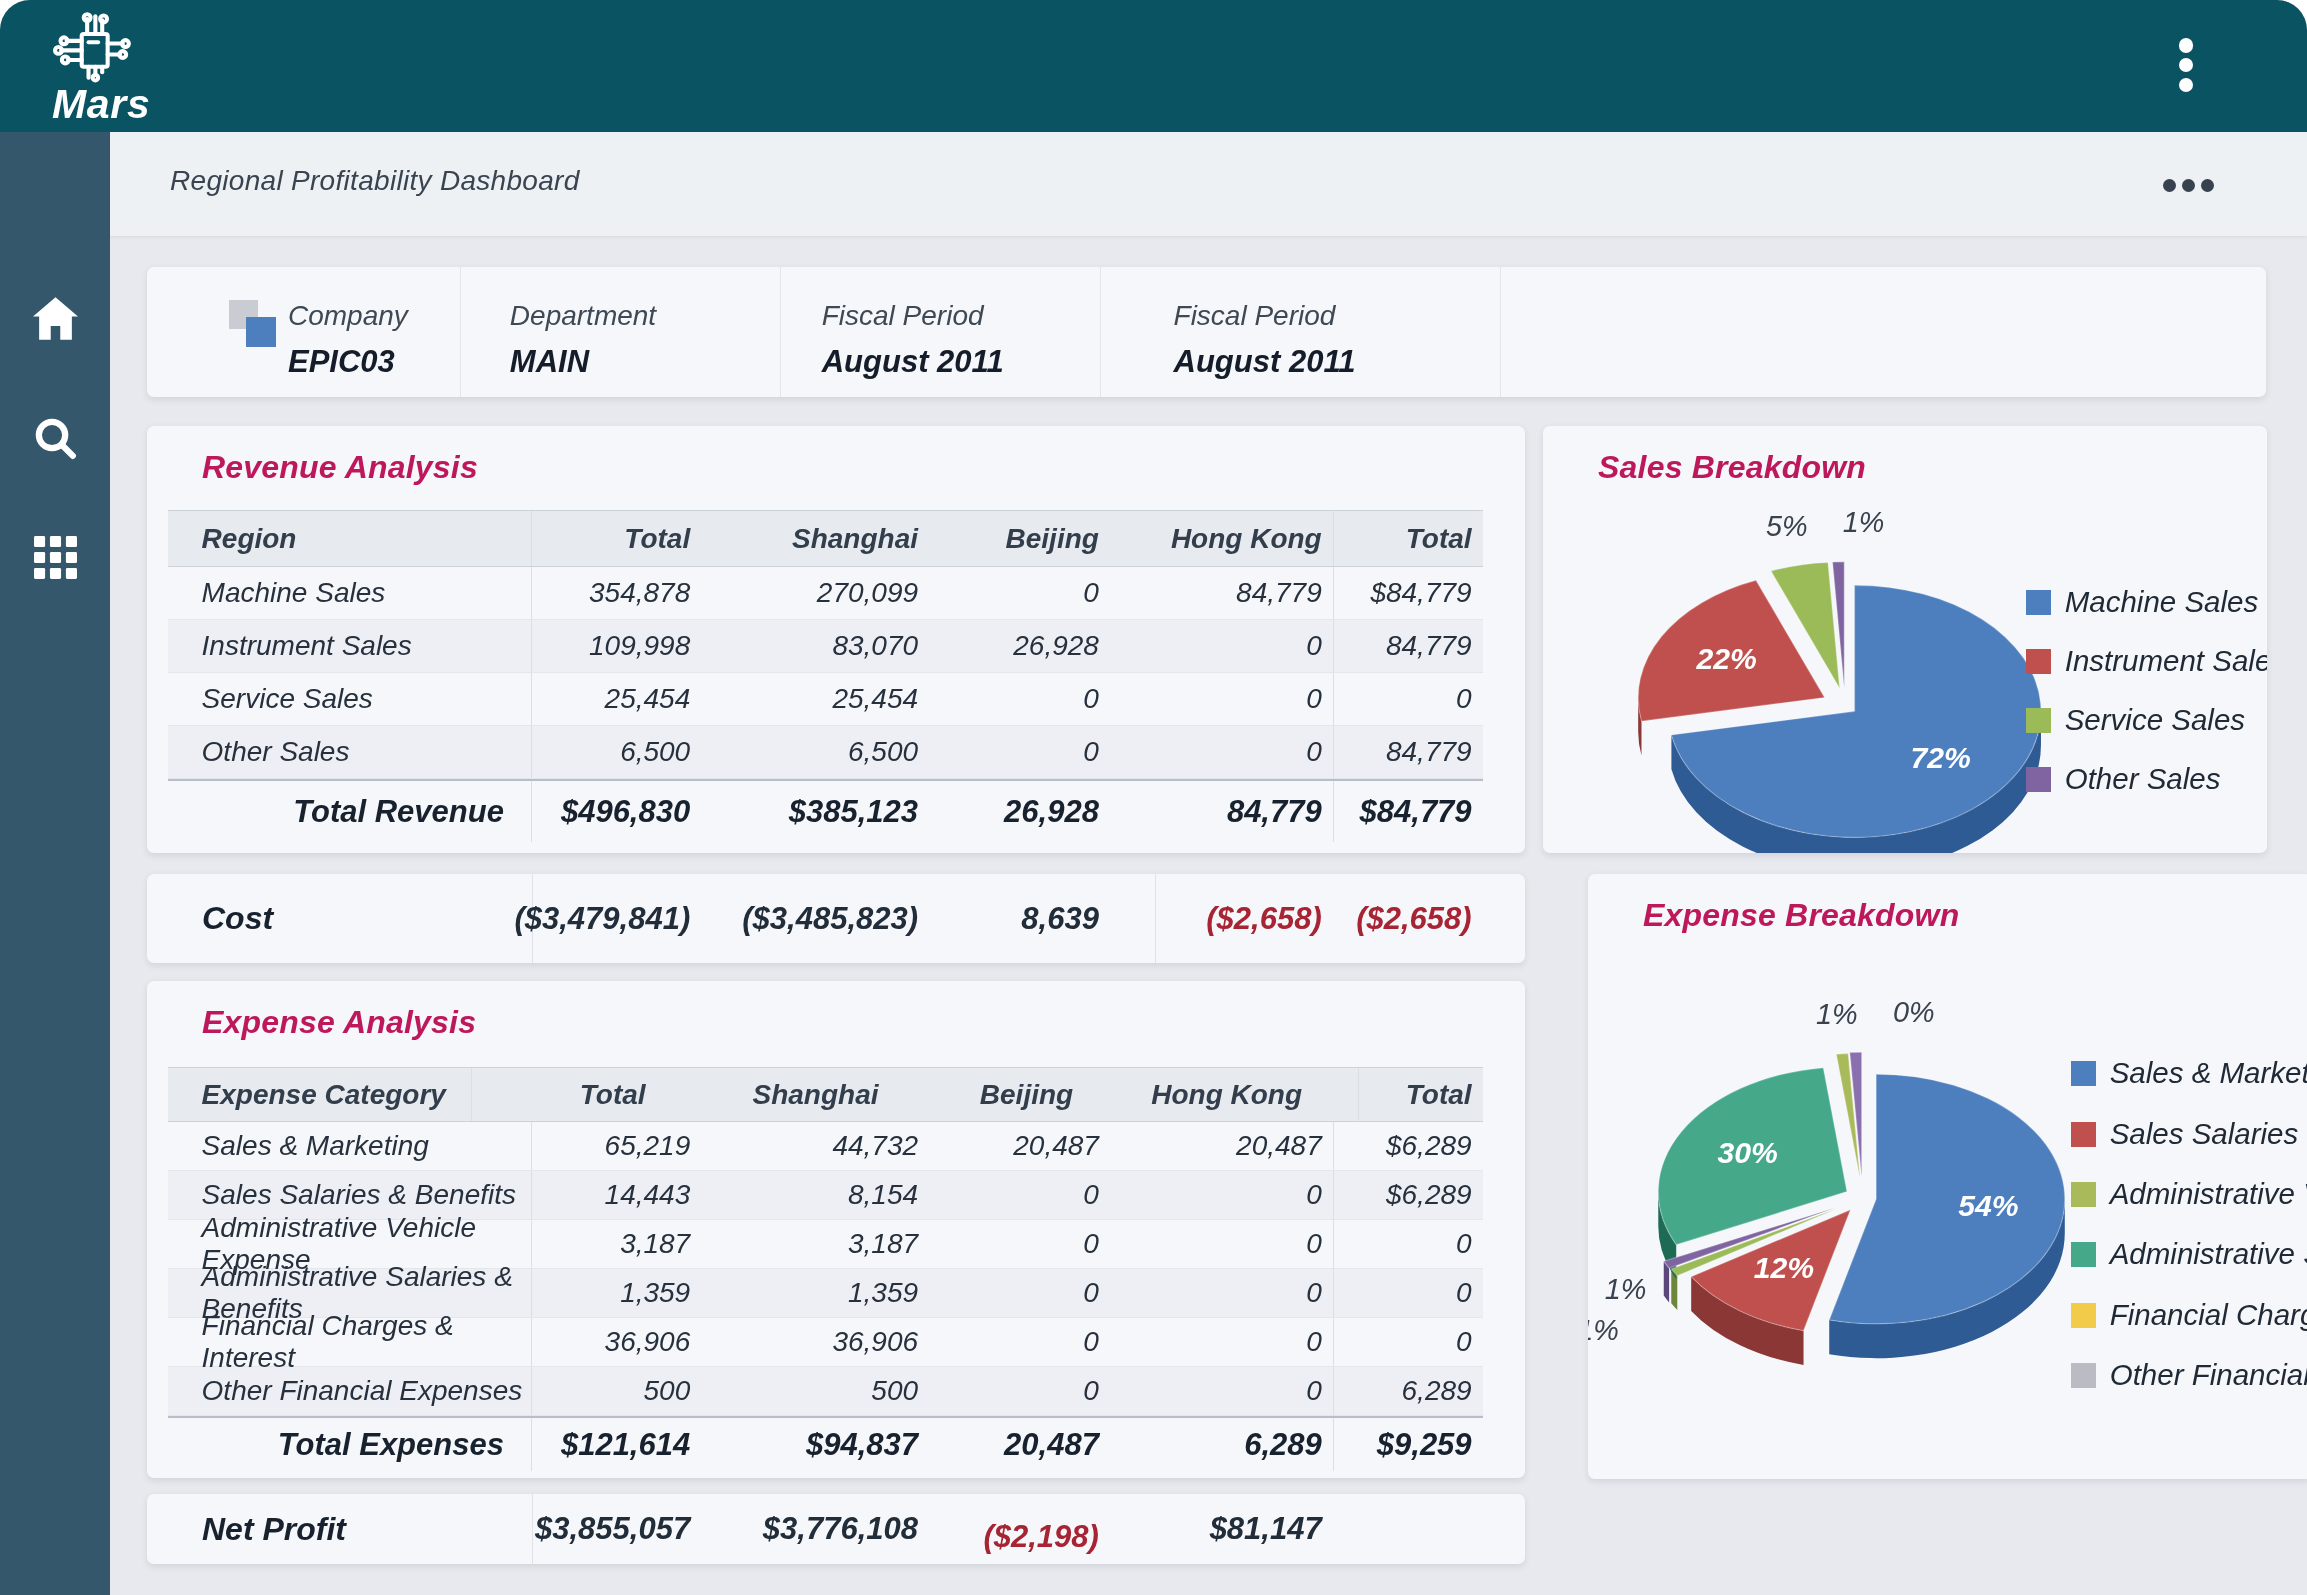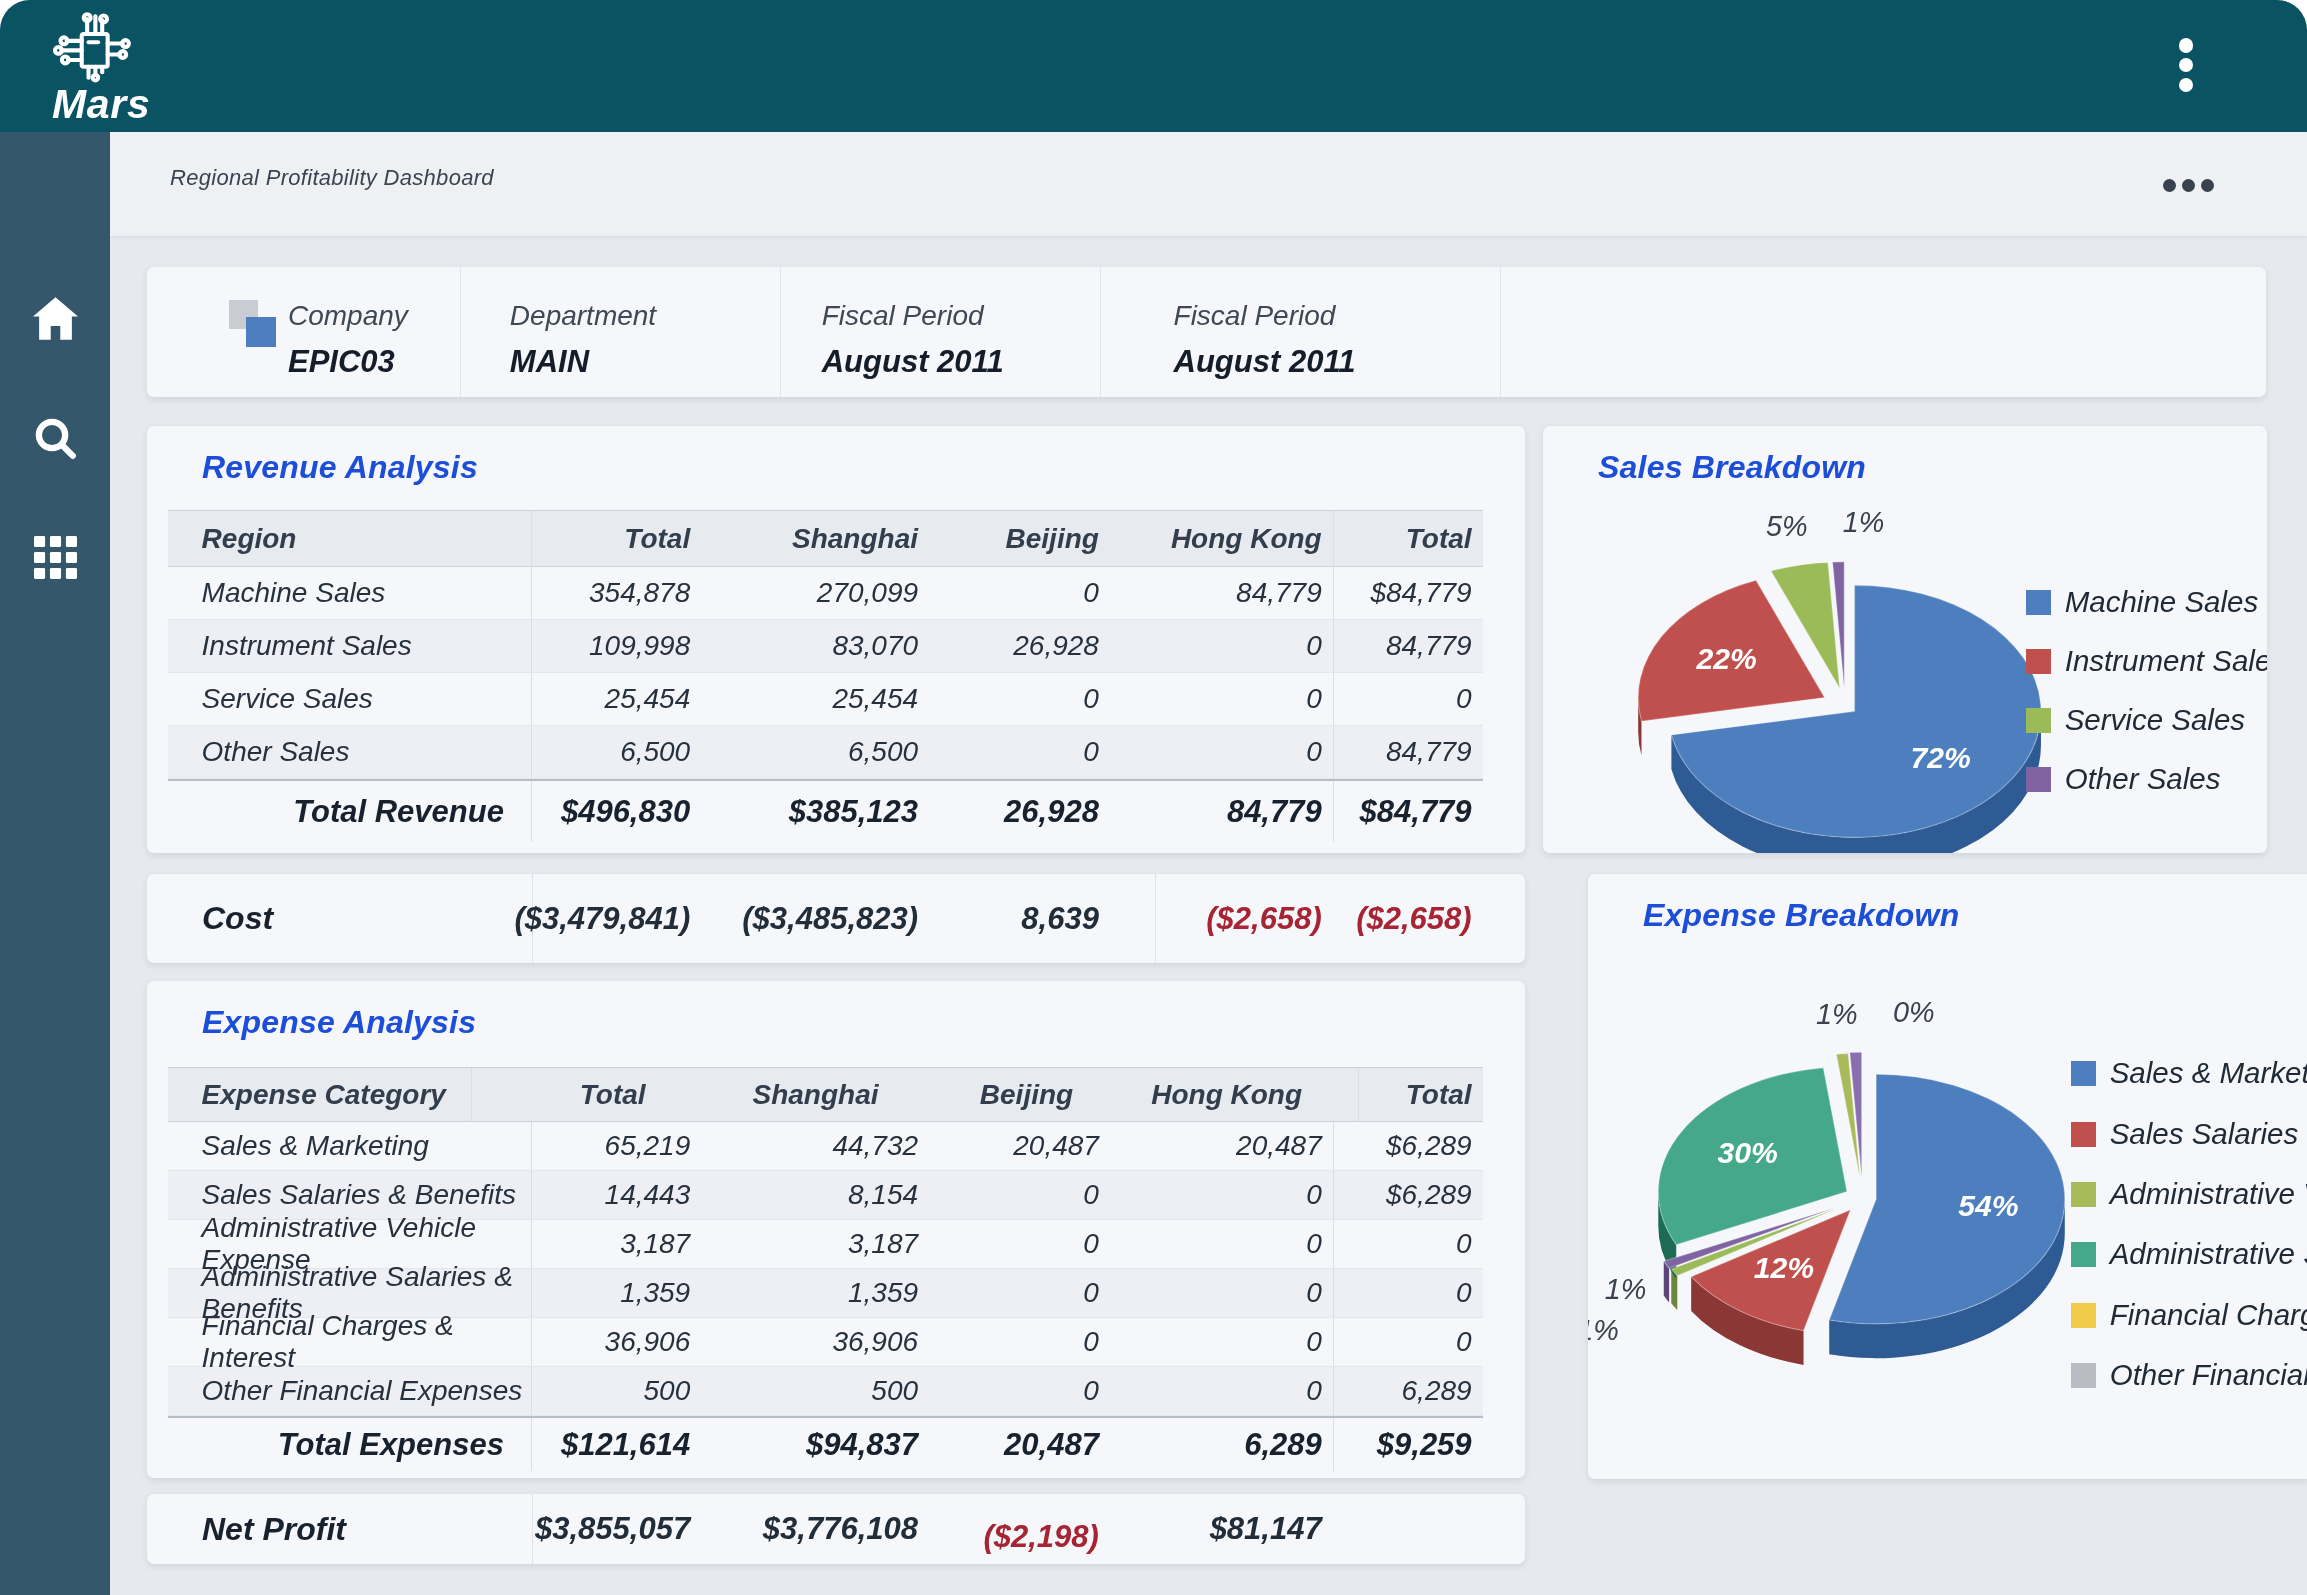--- a/index.html
+++ b/index.html
@@ -17,21 +17,21 @@
   .kebab i:nth-child(1){top:8.2px} .kebab i:nth-child(2){top:28px} .kebab i:nth-child(3){top:48px}
 
   
   .sidebar { position:absolute; left:0; top:132px; width:110px; bottom:0; background:#35576C; }
   .side-icon { position:absolute; left:0; width:110px; height:82px; display:flex; align-items:center; justify-content:center; cursor:pointer; color:#fff; }
   .side-icon.home { top:145px; } .side-icon.search { top:265px; } .side-icon.grid { top:384px; }
 
   
   .main { position:absolute; left:110px; top:132px; right:0; bottom:0; background:#e7e9ee; }
   .page-header { position:absolute; left:0; top:0; width:100%; height:104px; background:#eef1f4; box-shadow:0 2.1px 3.4px rgba(30,40,60,0.08); }
-  .page-title { position:absolute; left:60px; top:33px; font-size:22px; font-weight:500; color:#3a4450; letter-spacing:0.3px; }
+  .page-title { position:absolute; left:60px; top:33px; font-size:28px; font-weight:500; color:#3a4450; letter-spacing:0.3px; }
   .ellipsis { position:absolute; right:89px; top:40px; width:55px; height:27.4px; cursor:pointer; }
   .ellipsis i { position:absolute; top:6.9px; width:13px; height:13px; border-radius:50%; background:#38424e; }
   .ellipsis i:nth-child(1){left:0} .ellipsis i:nth-child(2){left:19px} .ellipsis i:nth-child(3){left:38px}
 
   .content { position:absolute; left:37px; right:40px; top:104px; bottom:0;border-radius:18px; }
 
   .card { position:absolute; background:#f6f7fa; border-radius:6.9px; box-shadow:0 2.7px 6.9px rgba(40,50,70,0.10); overflow:hidden; }
 
   
   .filter-card { left:0; top:31px; width:2119px; height:130px; display:flex; }
@@ -44,21 +44,21 @@
   .sq-icon .sq2 { position:absolute; left:16.5px; top:16.5px; width:30px; height:30px; background:#4d7ebd; }
 
   
   .card.revenue  { left:0;    top:190px;  width:1378px; height:427px; }
   .card.cost     { left:0;    top:638px;  width:1378px; height:89px; }
   .card.expense  { left:0;    top:745px; width:1378px; height:497px; }
   .card.net      { left:0;    top:1258px; width:1378px; height:70px; }
   .card.sales-bd { left:1396px; top:190px;  width:724px; height:427px; }
   .card.exp-bd   { left:1396px; top:638px;  width:724px; height:605px;margin-left:45px; }
 
-  .card-title { position:absolute; left:55px; top:23px; font-size:32px; font-weight:600; color:#1d4ed8; letter-spacing:0.2px; }
+  .card-title { position:absolute; left:55px; top:23px; font-size:32px; font-weight:600; color:#be185d; letter-spacing:0.2px; }
 
   
   .ftable { position:absolute; left:20.6px; width:1315px; }
   .frow { display:flex; width:100%; }
   .fcell { font-size:28px; color:#27313e; display:flex; align-items:center; }
   .fcell.num { justify-content:flex-end; padding-right:11px; }
   .fcell.lbl { padding-left:34px; border-right:1.4px solid #dbdfe5; }
   .fcell.last { border-left:1.4px solid #dbdfe5; }
   .frow.head { background:#e7eaef; border-top:1.4px solid #ccd2da; border-bottom:1.4px solid #ccd2da; }
   .frow.head .fcell { font-weight:600; color:#333e4c; font-size:28px; }

